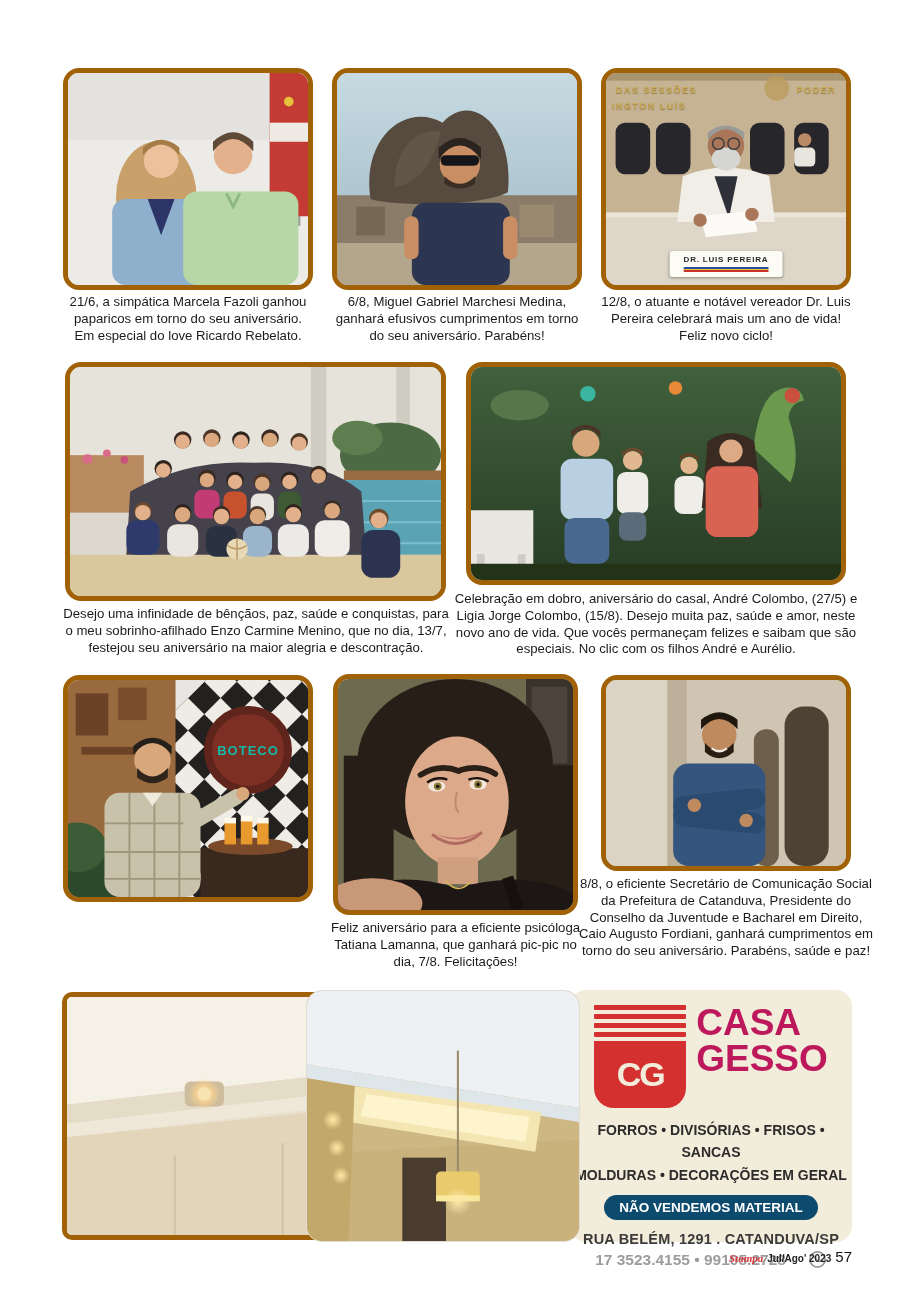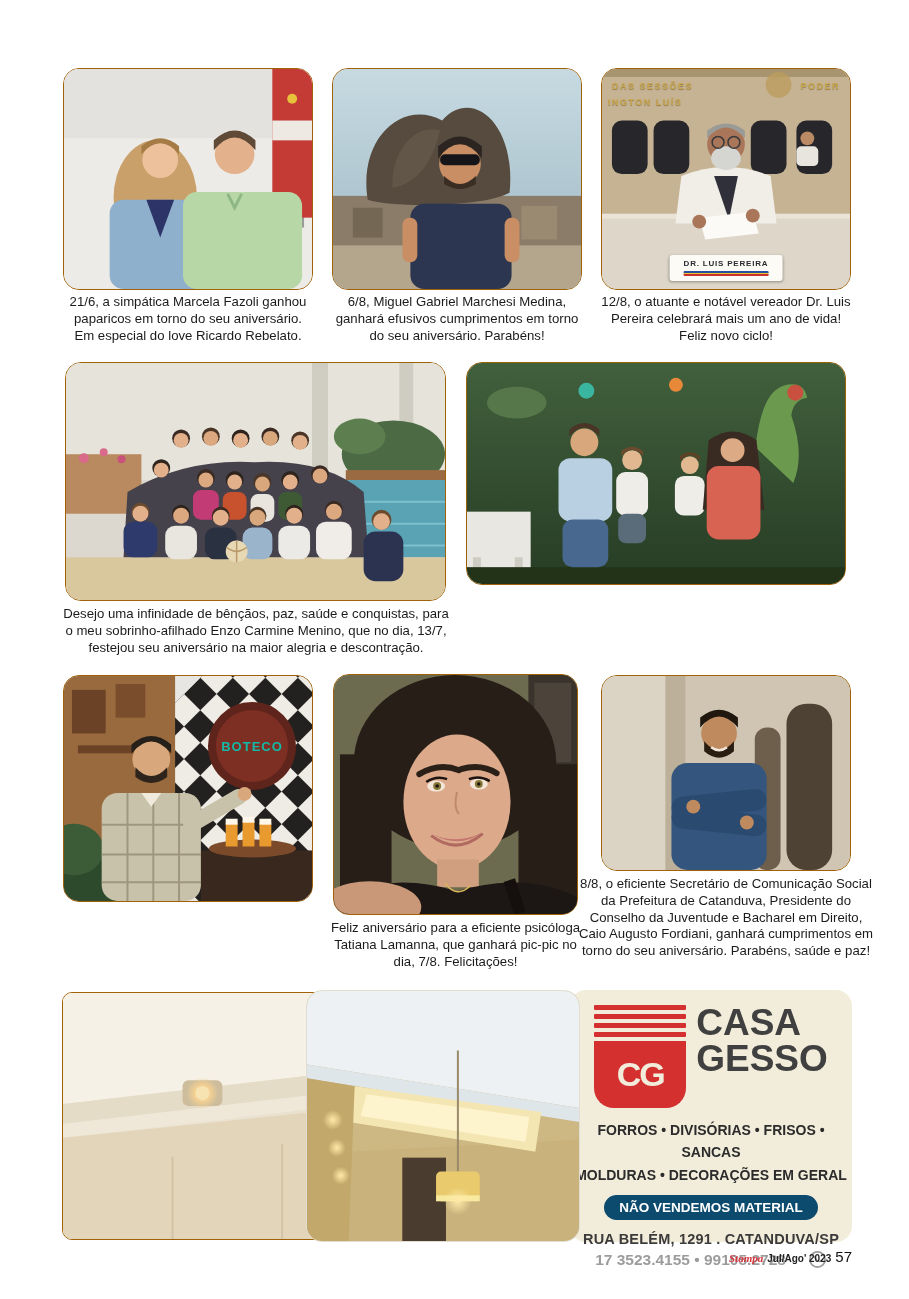--- a/index.html
+++ b/index.html
@@ -1,18 +1,18 @@
 <!DOCTYPE html>
 <html><head>
 <meta charset="utf-8">
 <style>
   html,body{margin:0;padding:0;background:#fff;}
   .page{position:relative;width:909px;height:1299px;background:#ffffff;overflow:hidden;
         font-family:"Liberation Sans",sans-serif;color:#1b1b1d;}
-  .photo{position:absolute;border-radius:16px;overflow:hidden;border:1px solid #a16207;
+  .photo{position:absolute;border-radius:16px;overflow:hidden;border:5px solid #a16207;
          background:#e8e6e2;box-sizing:border-box;}
   .photo svg{display:block;width:100%;height:100%;}
   .caption{position:absolute;text-align:center;font-size:13.2px;line-height:1.27;color:#1b1b1d;}
   
   .wall-text{position:absolute;color:#caa84f;font-weight:bold;font-size:9px;letter-spacing:1.5px;
              text-shadow:0 1px 1px rgba(90,70,20,.5);}
   .plate{position:absolute;left:50%;bottom:8px;transform:translateX(-50%);background:#fcfbf5;
          border-radius:3px;padding:4px 14px 5px;box-shadow:0 1px 3px rgba(0,0,0,.35);text-align:center;}
   .plate-name{font-size:8px;font-weight:bold;letter-spacing:.8px;color:#2b2b33;white-space:nowrap;}
   .plate-stripes{margin-top:3px;height:5px;border-radius:1px;
@@ -29,21 +29,21 @@
   
   .ad-panel{position:absolute;left:570px;top:990px;width:282px;height:252px;background:#f2ecda;
             border-radius:16px;box-sizing:border-box;display:flex;flex-direction:column;
             align-items:center;padding-top:15px;}
   .brand-row{display:flex;gap:10px;align-items:flex-start;}
   .cg-logo{width:92px;}
   .cg-stripes i{display:block;height:5px;background:#d3302f;margin-bottom:4px;border-radius:1px;}
   .cg-shield{height:67px;background:#d3302f;border-radius:0 0 20px 20px;display:flex;
              align-items:center;justify-content:center;color:#f2ecda;font-weight:bold;
              font-size:34px;letter-spacing:-2px;}
-  .brand-text{color:#404040;font-weight:bold;font-size:37px;line-height:.98;letter-spacing:0;}
+  .brand-text{color:#be185d;font-weight:bold;font-size:37px;line-height:.98;letter-spacing:0;}
   .services{margin-top:11px;font-size:14px;font-weight:bold;color:#2b2b2b;text-align:center;line-height:1.6;}
   .badge{margin-top:9px;background:#0c4a6e;color:#fff;font-weight:bold;font-size:13.5px;
          padding:5px 15px;border-radius:15px;}
   .address{margin-top:11px;font-size:14.5px;font-weight:bold;color:#3b3b3b;letter-spacing:.2px;}
   .phones{margin-top:3px;font-size:15.5px;font-weight:bold;color:#9c9c9c;display:flex;gap:22px;align-items:center;}
   
   .footer{position:absolute;top:1248px;right:57px;display:flex;align-items:baseline;gap:4px;}
   .f-brand{color:#d6343b;font-style:italic;font-weight:bold;font-size:11px;font-family:"Liberation Serif",serif;}
   .f-issue{font-size:10px;color:#222;font-weight:bold;}
   .f-page{font-size:15px;color:#111;}
@@ -233,20 +233,21 @@
       <rect x="150" y="110" width="32" height="44" rx="9" fill="#efede8"></rect>
       <rect x="152" y="152" width="28" height="30" rx="8" fill="#5a6b7a"></rect>
       <circle cx="224" cy="103" r="9" fill="#e2b890"></circle>
       <path d="M214,99 q10,-12 20,0 l0,-5 q-10,-8 -20,0 z" fill="#5f4226"></path>
       <rect x="209" y="114" width="30" height="40" rx="9" fill="#efede8"></rect>
       <path d="M243,78 q24,-18 48,0 l8,70 l-62,0 z" fill="#3a2b22"></path>
       <circle cx="267" cy="88" r="12" fill="#dcab85"></circle>
       <rect x="241" y="104" width="54" height="74" rx="12" fill="#d96352"></rect>
     </svg>
   </div>
+  <div class="caption" style="left:452px;top:591px;width:408px">Celebração em dobro, aniversário do casal, André Colombo, (27/5) e Ligia Jorge Colombo, (15/8). Desejo muita paz, saúde e amor, neste novo ano de vida. Que vocês permaneçam felizes e saibam que são especiais. No clic com os filhos André e Aurélio.</div>
 
   <div class="photo" style="left:63px;top:675px;width:250px;height:227px">
     <div class="checker"></div>
     <div class="boteco">
       <span>BOTECO</span>
     </div>
     <div class="photo-layer">
     <svg viewBox="0 0 250 227" preserveAspectRatio="none">
       <rect width="112" height="227" fill="#9a6a3f"></rect>
       <rect x="8" y="14" width="34" height="44" fill="#6b4226"></rect>

